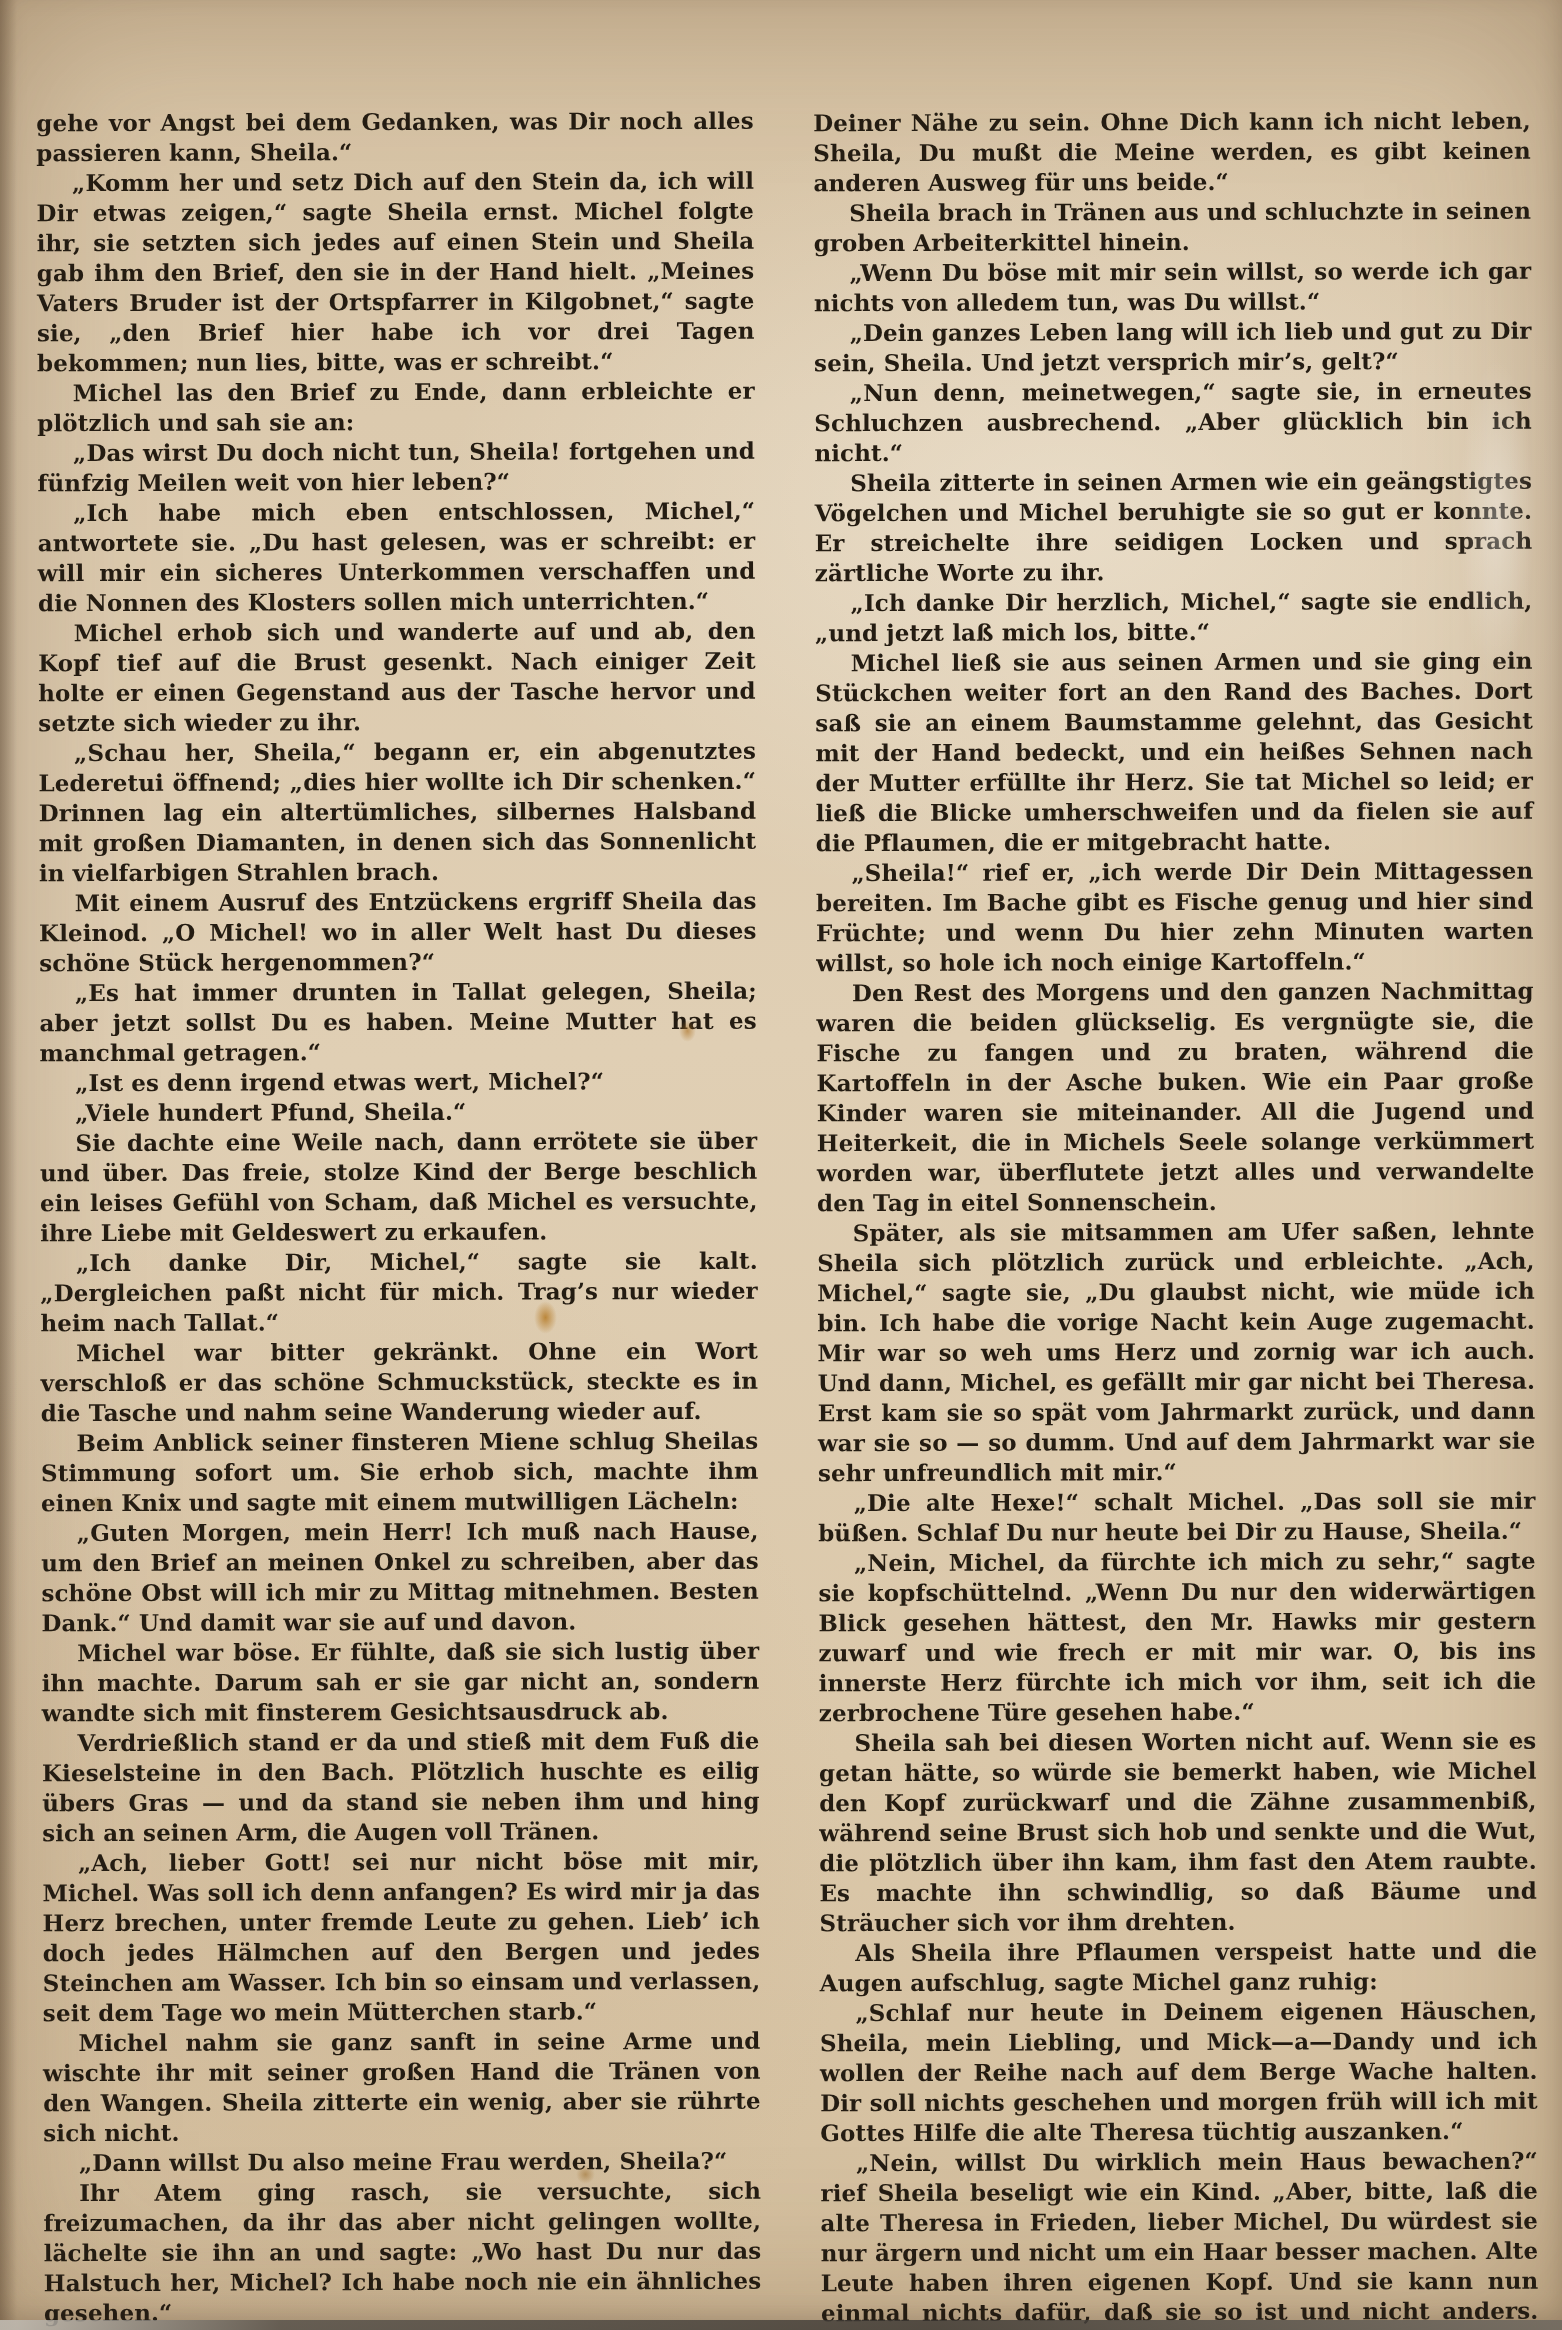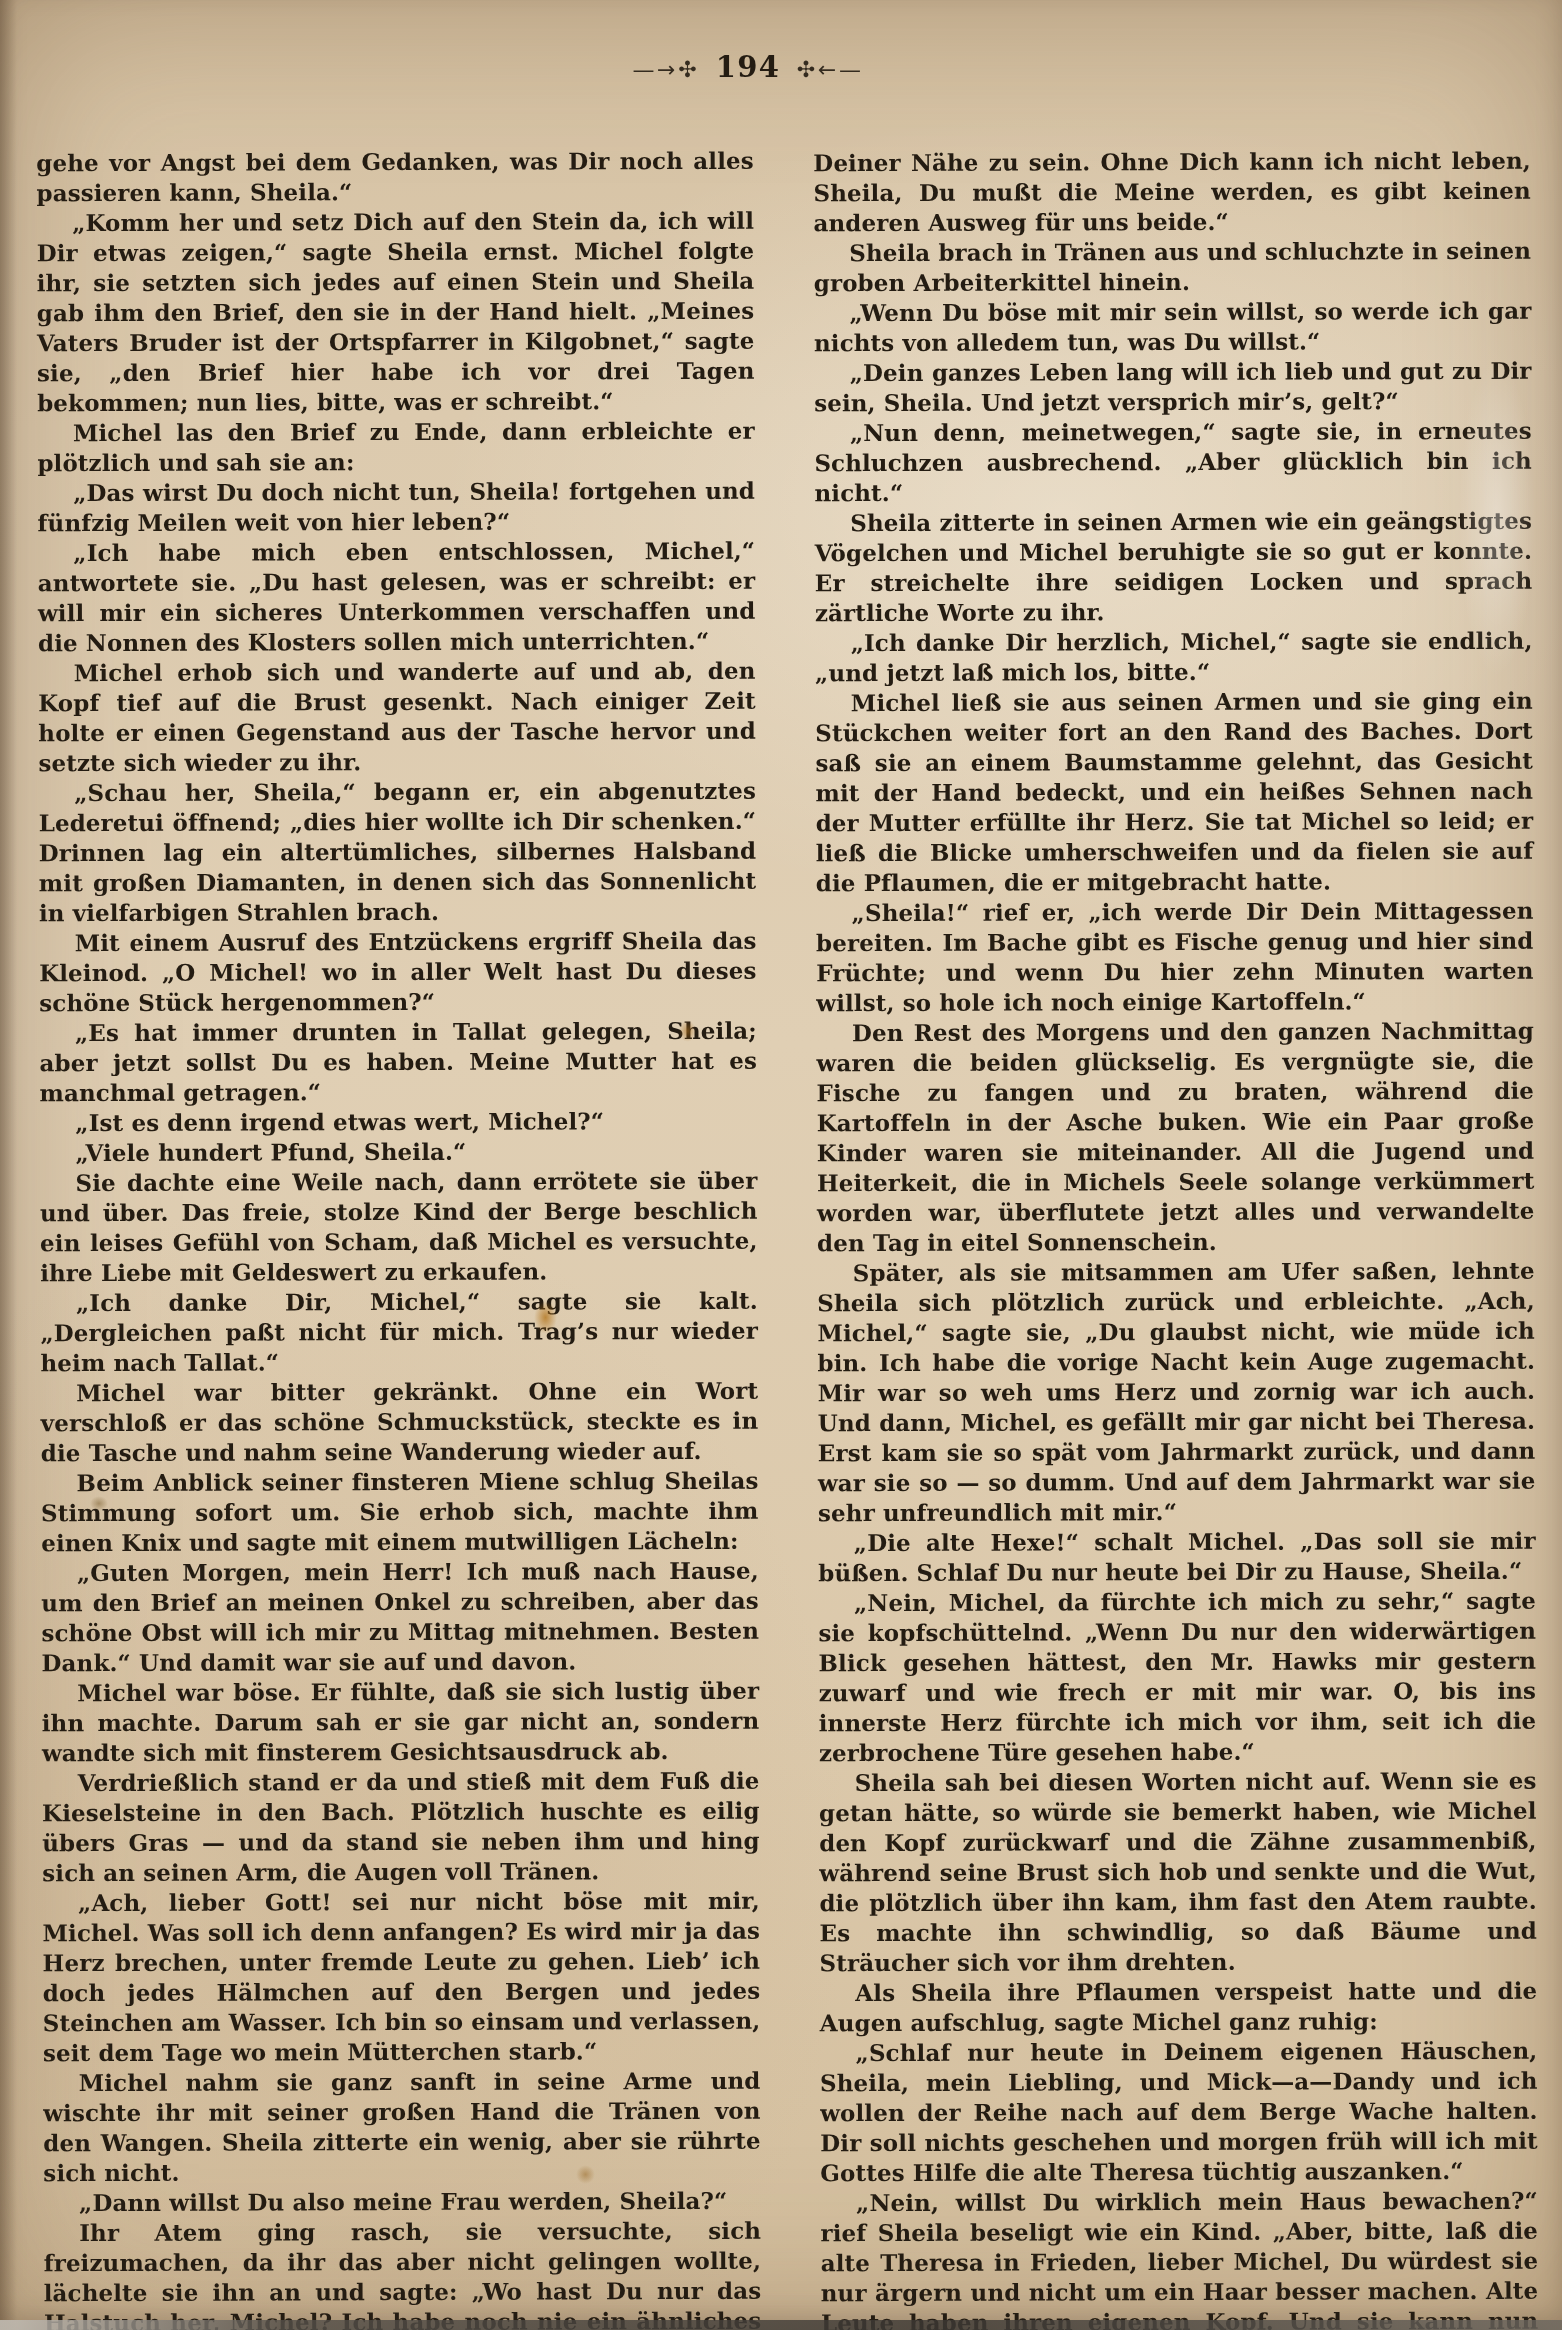--- a/index.html
+++ b/index.html
@@ -36,42 +36,38 @@
     font-family:"DejaVu Serif", serif;
     font-weight:bold;font-size:29px;letter-spacing:1.3px;
     margin:0 16.6px;
   }
   header.pagehead .orn{font-size:22px;opacity:.9;}
 
   main.columns{
     position:absolute;top:107px;left:40px;right:29px;bottom:38px;
     display:flex;gap:59px;
     color:#241c12;
-    margin-top:40px;
   }
   section.column{
     flex:1 1 0;
     font-size:23px;line-height:30px;
     font-weight:bold;
     text-align:justify;
     letter-spacing:0.1px;
     transform:rotate(-0.2deg);
   }
   section.column p.para{margin:0;padding:0;}
   section.column p.para.indent{text-indent:1.55em;}
 </style>
 </head>
 <body>
 
 <div class="sheet">
   <div class="edge-left"></div>
 
-  <header class="pagehead">
-    <span class="orn">—→✣</span><span class="num">194</span><span class="orn">✣←—</span>
-  </header>
 
   <main class="columns">
     <section class="column" id="col-left">
         <p class="para">gehe vor Angst bei dem Gedanken, was Dir noch alles passieren kann, Sheila.“</p>
         <p class="para indent">„Komm her und setz Dich auf den Stein da, ich will Dir etwas zeigen,“ sagte Sheila ernst. Michel folgte ihr, sie setzten sich jedes auf einen Stein und Sheila gab ihm den Brief, den sie in der Hand hielt. „Meines Vaters Bruder ist der Ortspfarrer in Kilgobnet,“ sagte sie, „den Brief hier habe ich vor drei Tagen bekommen; nun lies, bitte, was er schreibt.“</p>
         <p class="para indent">Michel las den Brief zu Ende, dann erbleichte er plötzlich und sah sie an:</p>
         <p class="para indent">„Das wirst Du doch nicht tun, Sheila! fortgehen und fünfzig Meilen weit von hier leben?“</p>
         <p class="para indent">„Ich habe mich eben entschlossen, Michel,“ antwortete sie. „Du hast gelesen, was er schreibt: er will mir ein sicheres Unterkommen verschaffen und die Nonnen des Klosters sollen mich unterrichten.“</p>
         <p class="para indent">Michel erhob sich und wanderte auf und ab, den Kopf tief auf die Brust gesenkt. Nach einiger Zeit holte er einen Gegenstand aus der Tasche hervor und setzte sich wieder zu ihr.</p>
         <p class="para indent">„Schau her, Sheila,“ begann er, ein abgenutztes Lederetui öffnend; „dies hier wollte ich Dir schenken.“ Drinnen lag ein altertümliches, silbernes Halsband mit großen Diamanten, in denen sich das Sonnenlicht in vielfarbigen Strahlen brach.</p>

